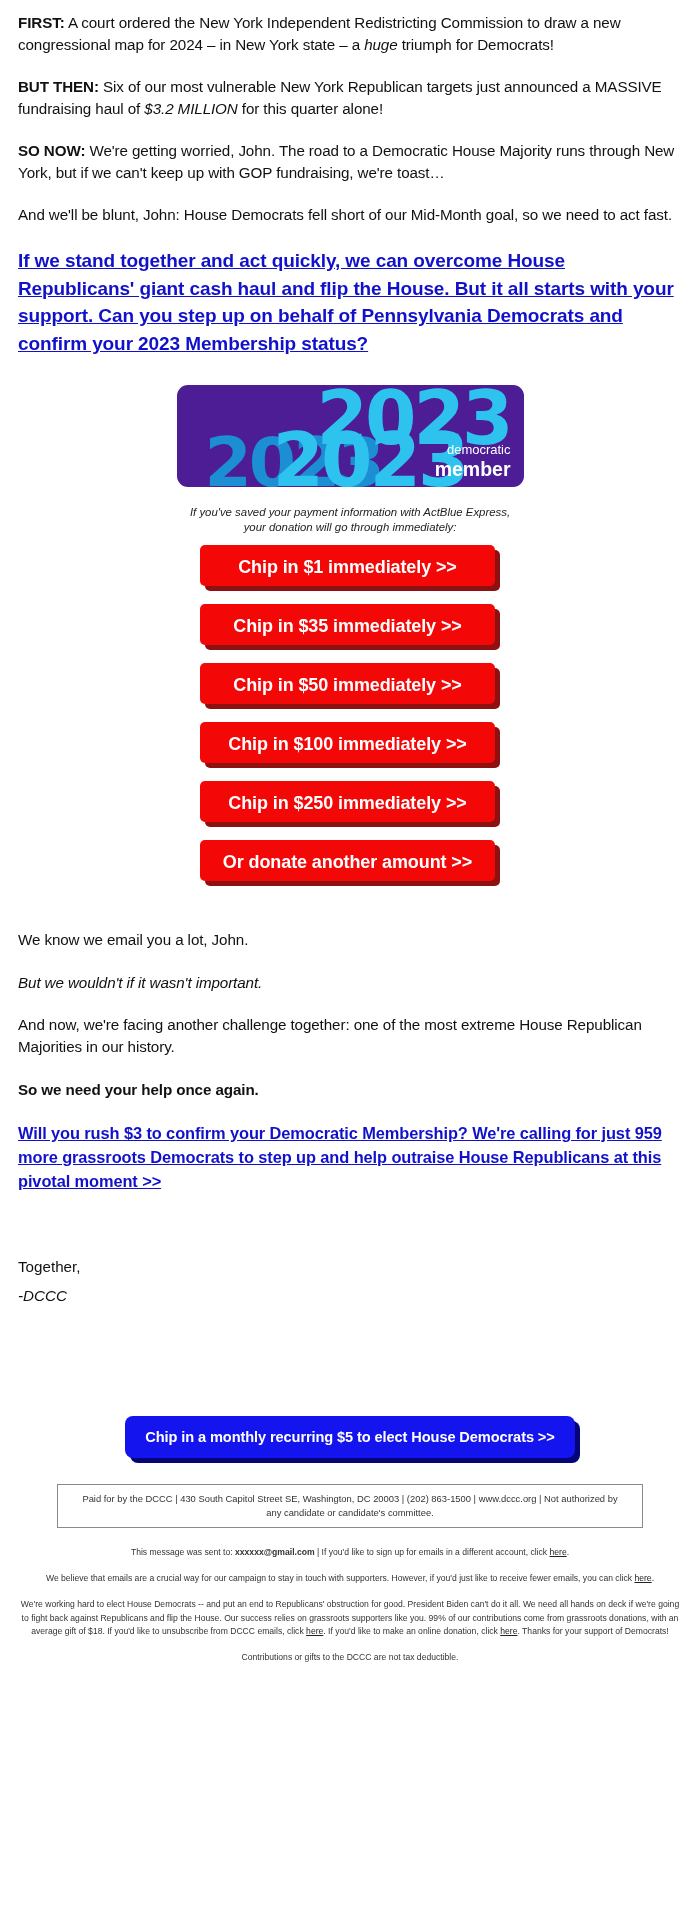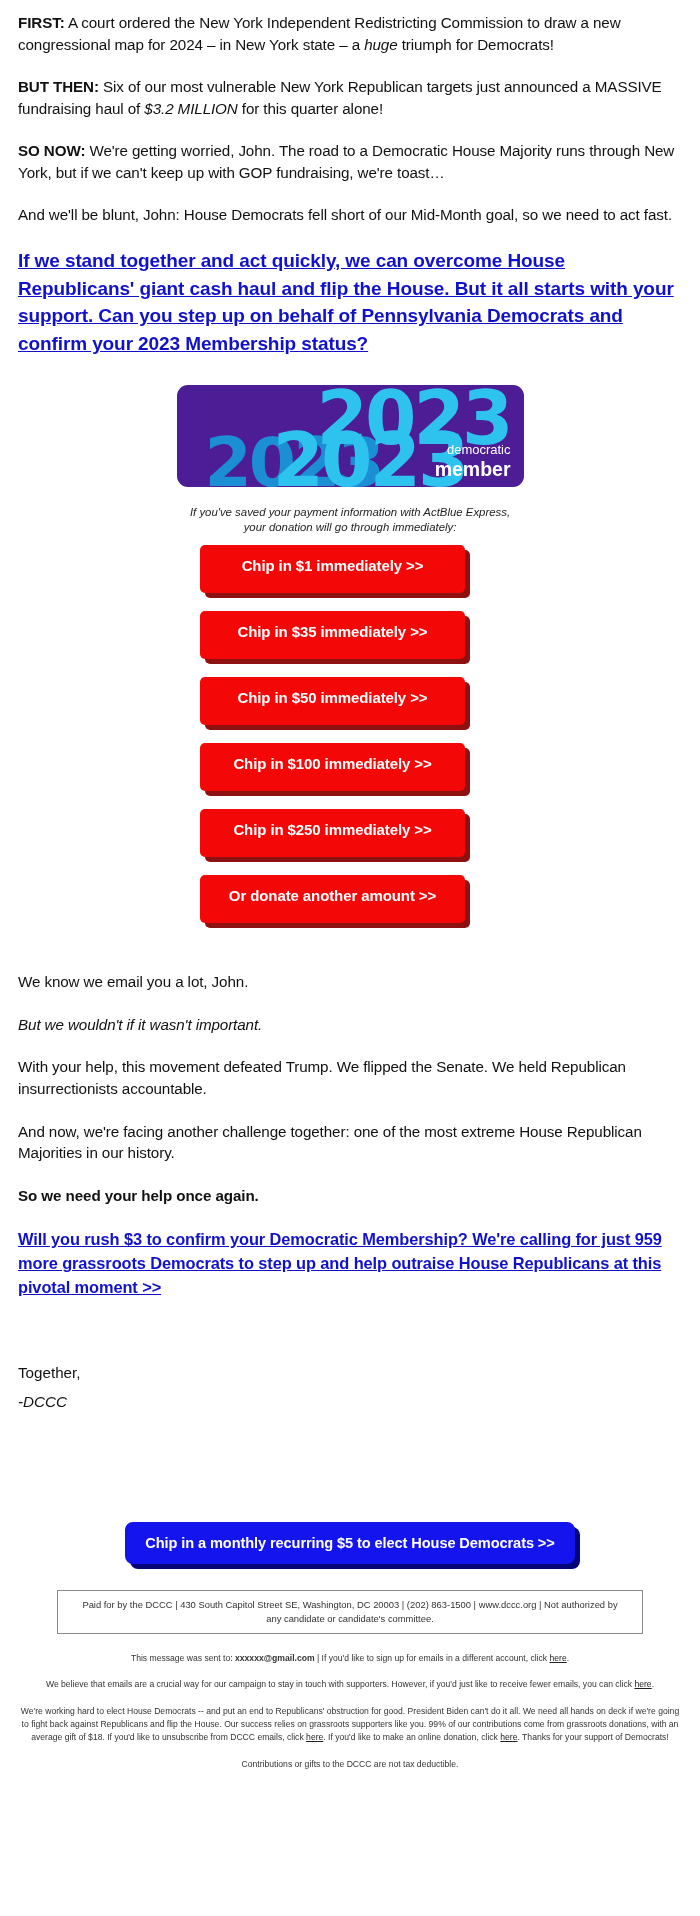--- a/index.html
+++ b/index.html
@@ -122,27 +122,27 @@
   }
 
   
   .btn-stack {
     width: 300px;
     margin: 0 auto;
   }
   .cta {
     display: block;
     box-sizing: border-box;
-    width: 265px;
-    padding: 12px 0 19px 0;
+    width: 295px;
+    padding: 12px 0 8px 0;
     margin: 0 0 18px 0;
     background: #f40707;
     color: #ffffff;
     font-weight: bold;
-    font-size: 15px;
+    font-size: 18px;
     text-align: center;
     text-decoration: none;
     border-radius: 5px;
     box-shadow: 5px 5px 0 0 #8d1111;
     letter-spacing: -0.1px;
   }
 
   
   .lower { padding: 0 18px; margin-top: 48px; }
 
@@ -257,21 +257,20 @@
       <a class="cta" href="#">Chip in $50 immediately &gt;&gt;</a>
       <a class="cta" href="#">Chip in $100 immediately &gt;&gt;</a>
       <a class="cta" href="#">Chip in $250 immediately &gt;&gt;</a>
       <a class="cta" href="#">Or donate another amount &gt;&gt;</a>
     </div>
   </div>
 
   <div class="lower">
     <p class="para">We know we email you a lot, John.</p>
     <p class="para ital">But we wouldn't if it wasn't important.</p>
-    <p class="para">With your help, this movement defeated Trump. We flipped the Senate. We held Republican insurrectionists accountable.</p>
     <p class="para">And now, we're facing another challenge together: one of the most extreme House Republican Majorities in our history.</p>
     <p class="para strong">So we need your help once again.</p>
 
     <a class="bluelink2" href="#">Will you rush $3 to confirm your Democratic Membership? We're calling for just 959 more grassroots Democrats to step up and help outraise House Republicans at this pivotal moment &gt;&gt;</a>
 
     <p class="sign together">Together,</p>
     <p class="sign dccc">-DCCC</p>
   </div>
 
   <div class="monthly-wrap">

